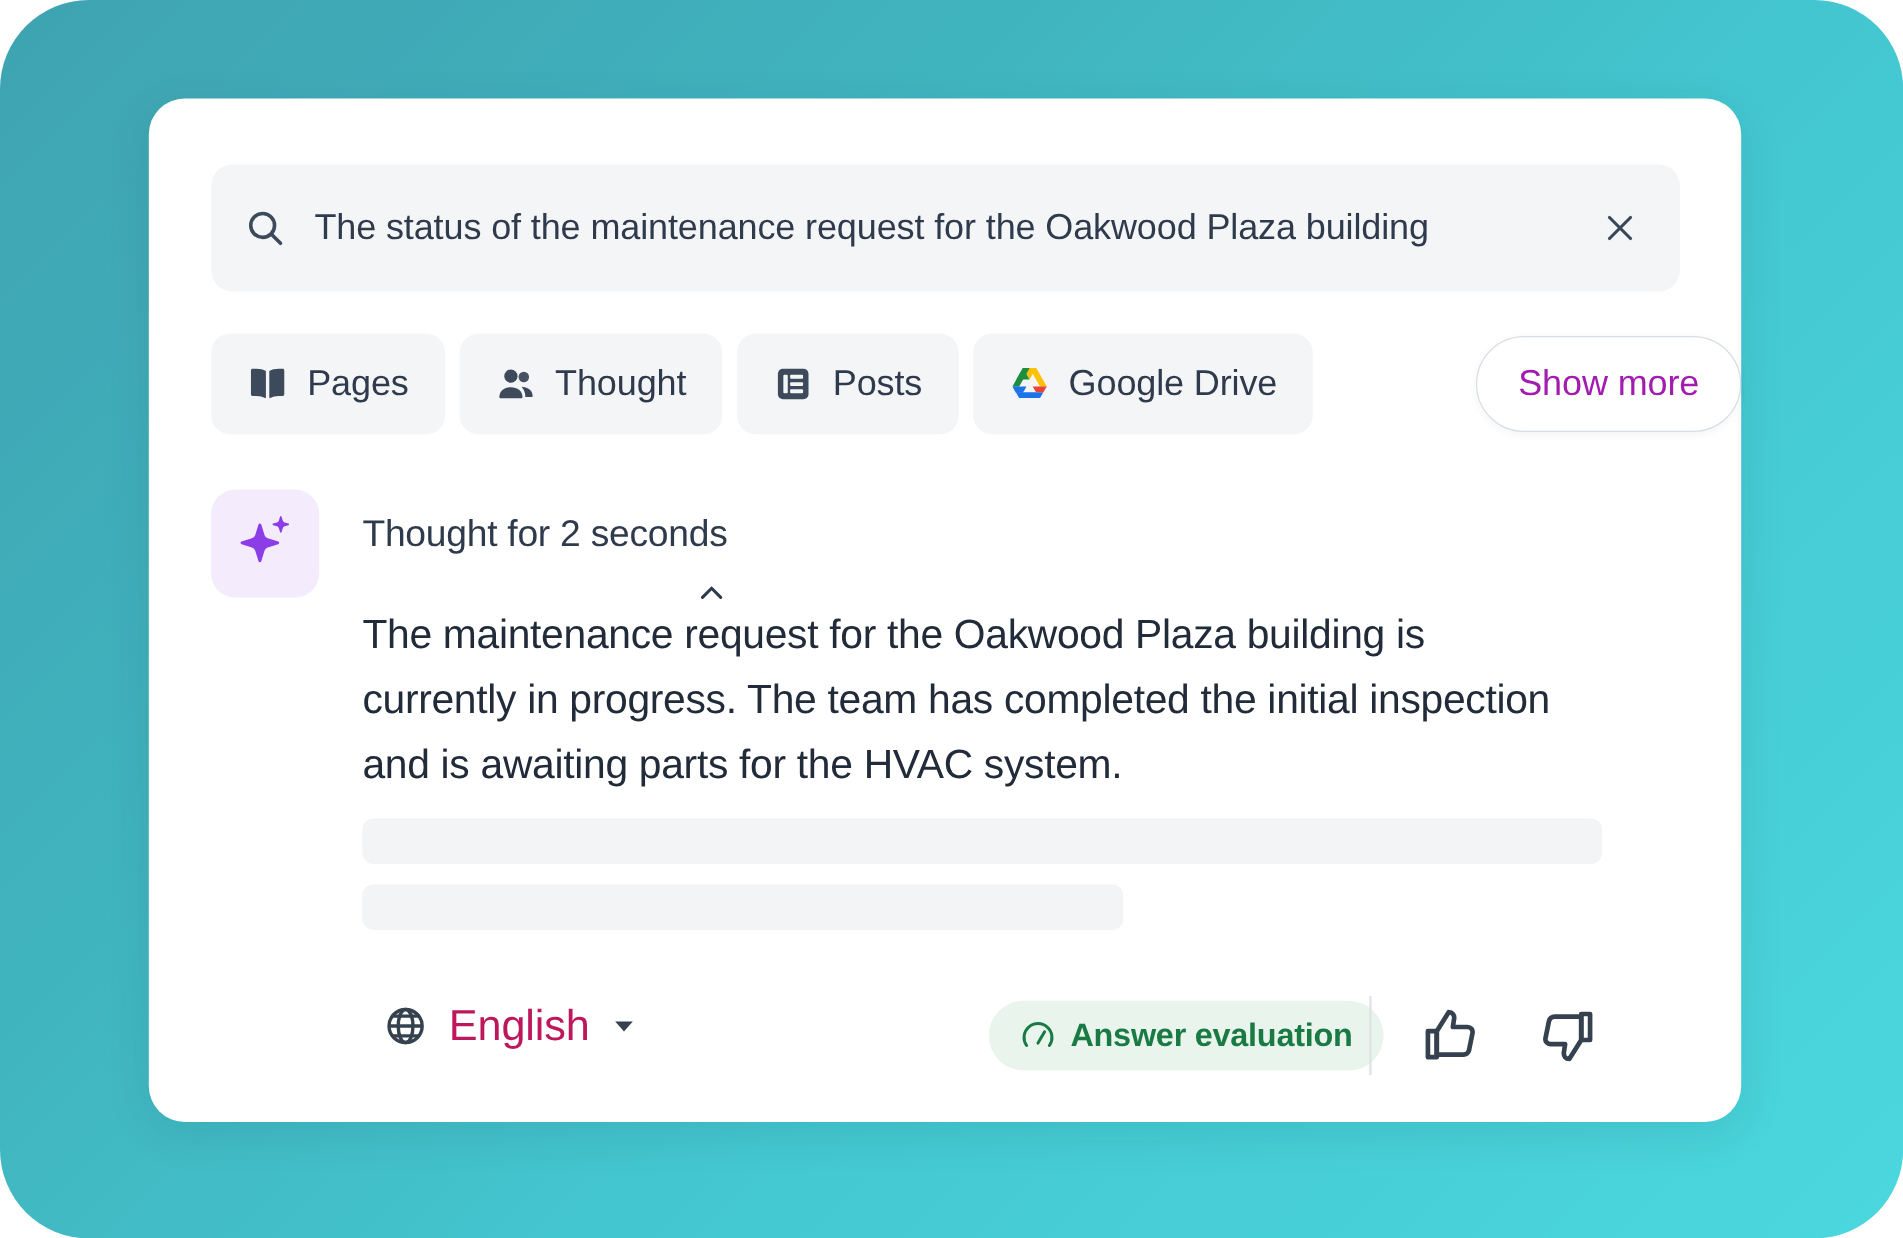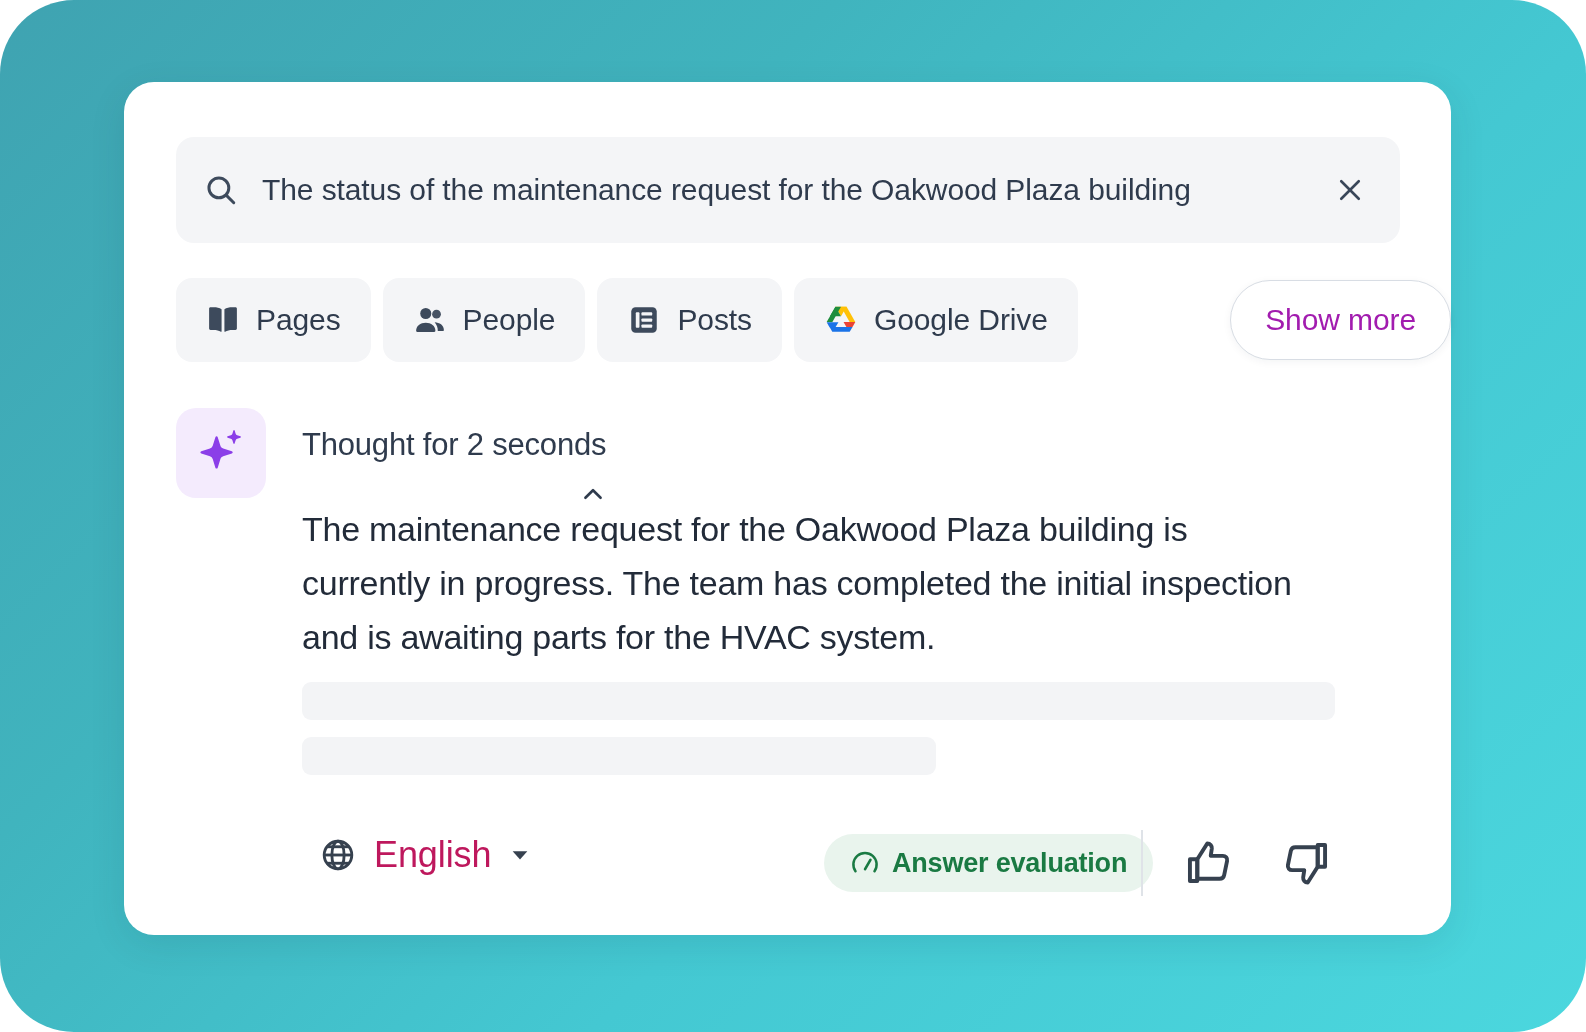--- a/index.html
+++ b/index.html
@@ -244,21 +244,21 @@
 
       <div class="chip">
         <span class="chip-icon">
           <svg viewBox="0 0 24 24" fill="currentColor">
             <circle cx="9" cy="7.4" r="3.9"></circle>
             <path d="M2.2 19.6c0-3.5 3-5.7 6.8-5.7s6.8 2.2 6.8 5.7c0 .5-.3.8-.8.8H3c-.5 0-.8-.3-.8-.8z"></path>
             <circle cx="16.6" cy="7.9" r="3.1" opacity="0.95"></circle>
             <path d="M15.3 13.6c3.4.2 6.5 2 6.5 5.4 0 .4-.3.7-.7.7h-3.6c.1-2.3-.8-4.4-2.2-6.1z"></path>
           </svg>
         </span>
-        <span class="chip-label">People</span>
+        <span class="chip-label">Thought</span>
       </div>
 
       <div class="chip">
         <span class="chip-icon">
           <svg viewBox="0 0 24 24" fill="currentColor">
             <rect x="3" y="3" width="18" height="18" rx="3"></rect>
             <rect x="6.2" y="6.6" width="2.6" height="10.8" rx="0.6" fill="#f4f5f7"></rect>
             <rect x="10.2" y="6.6" width="7.6" height="2.3" rx="0.6" fill="#f4f5f7"></rect>
             <rect x="10.2" y="10.9" width="7.6" height="2.3" rx="0.6" fill="#f4f5f7"></rect>
             <rect x="10.2" y="15.1" width="7.6" height="2.3" rx="0.6" fill="#f4f5f7"></rect>

